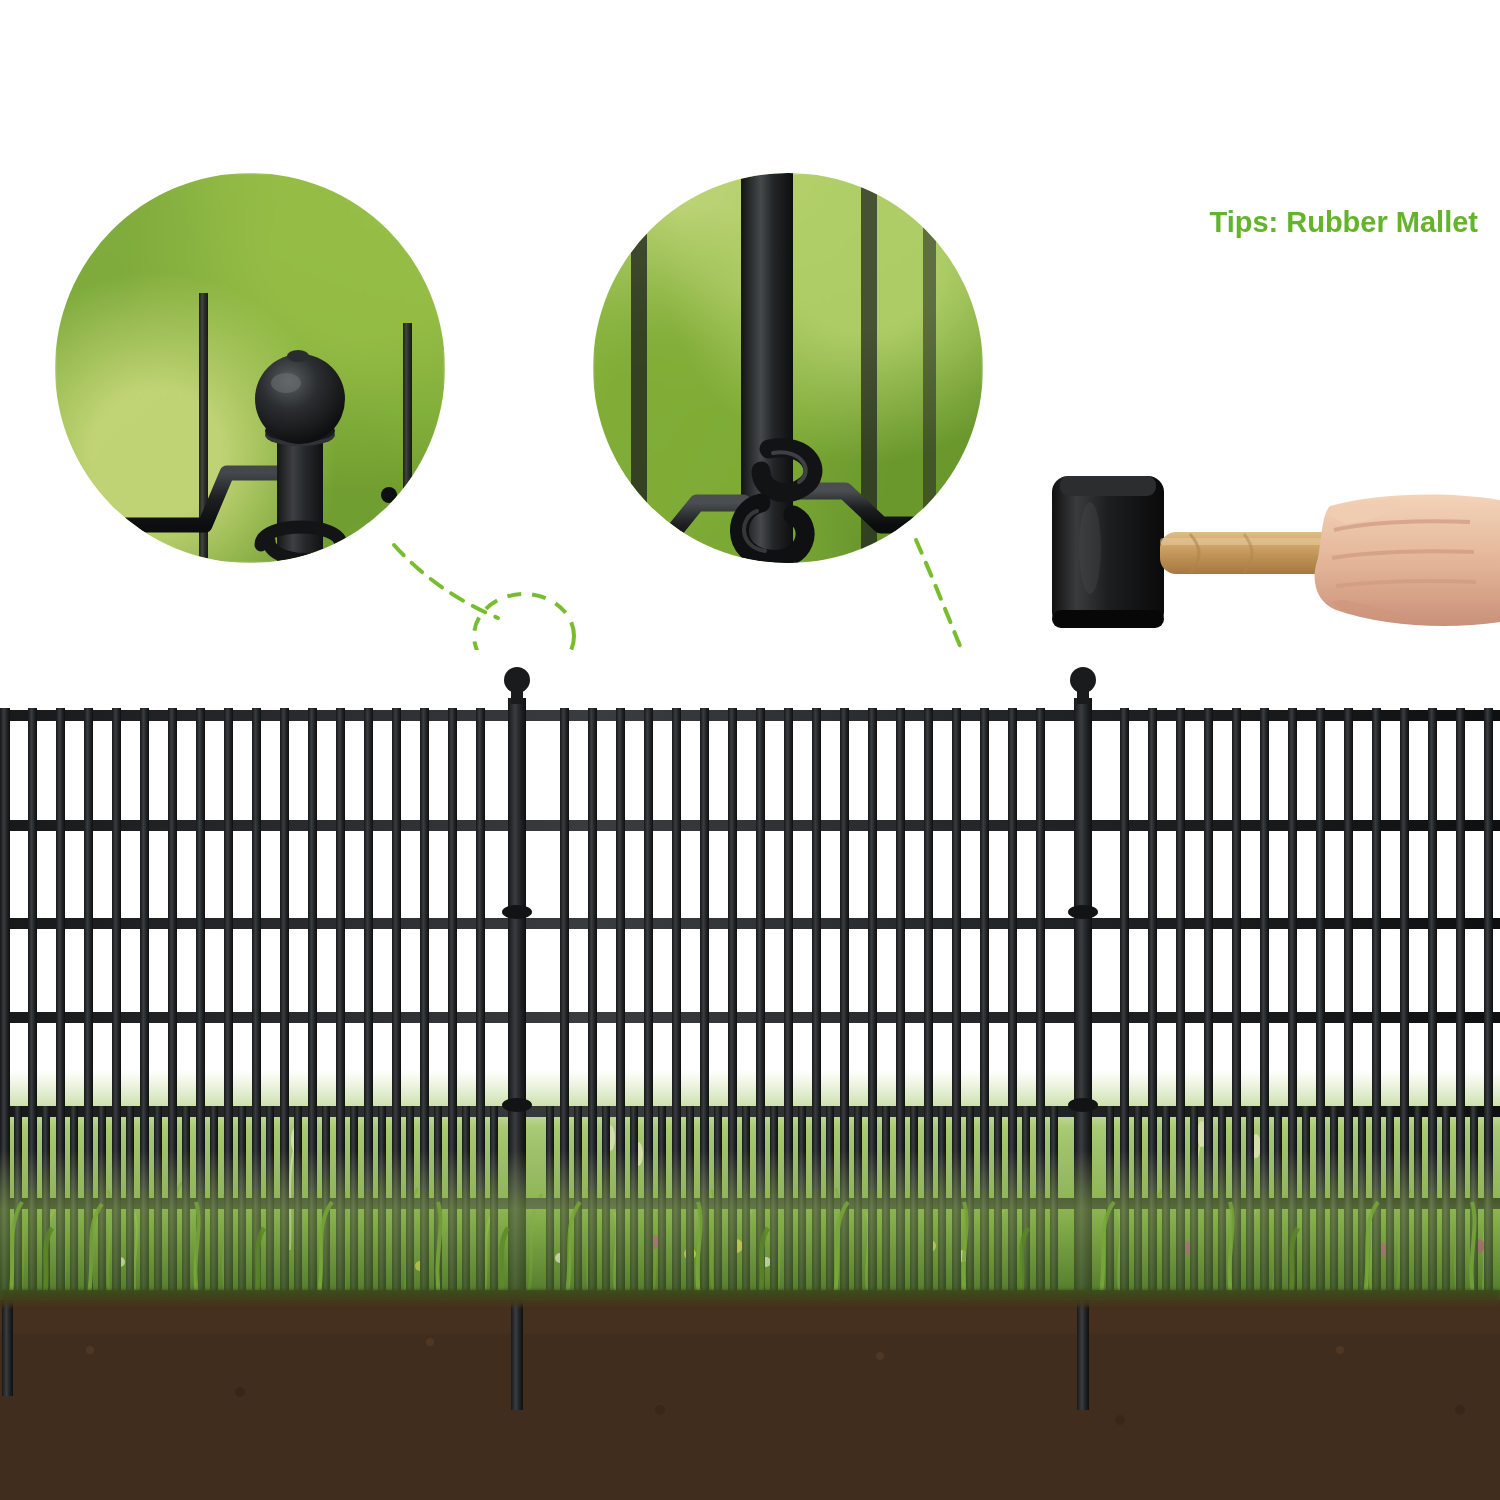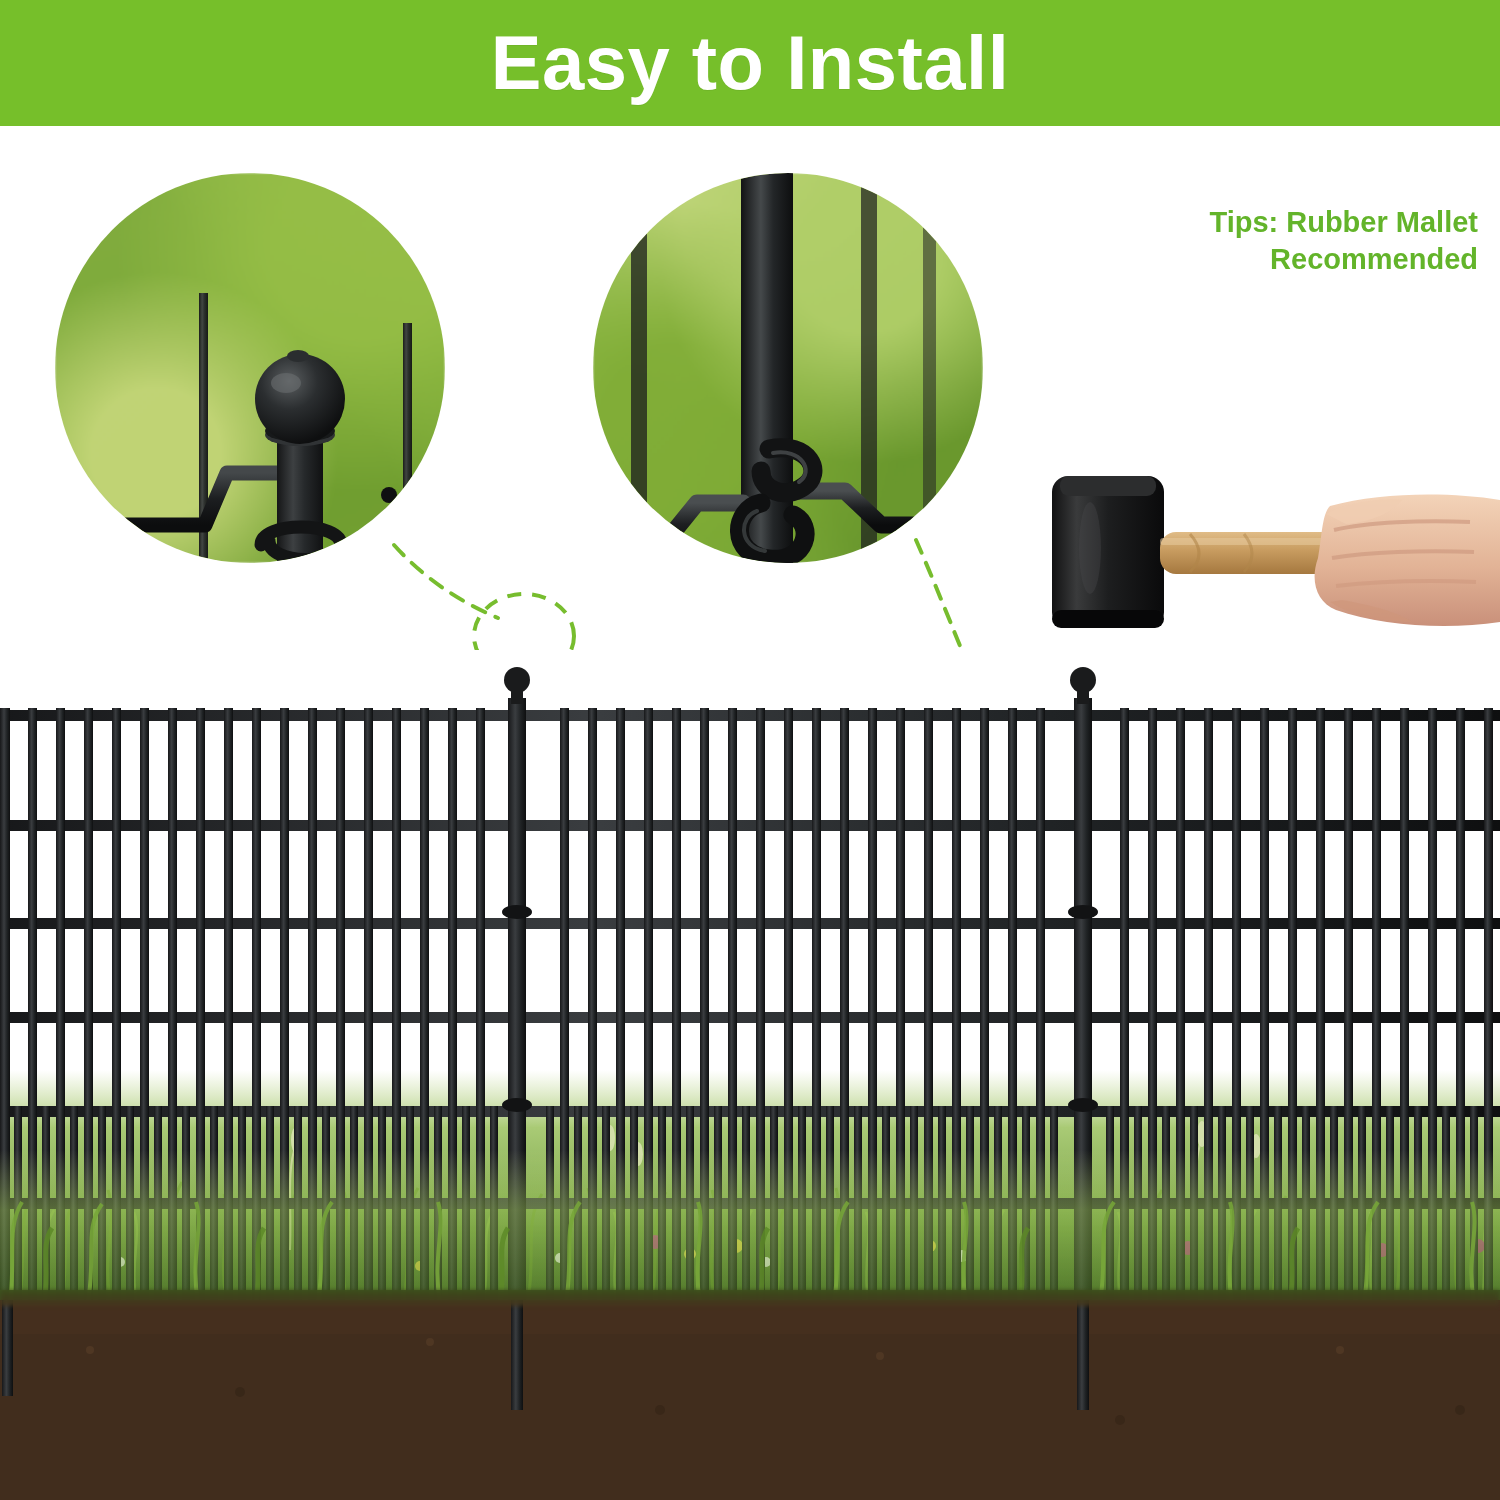--- a/index.html
+++ b/index.html
@@ -75,27 +75,23 @@
     background:linear-gradient(180deg, rgba(58,74,26,.85) 0%, rgba(70,52,30,.95) 100%);
     filter:blur(2px);
   }
   #photo svg{position:absolute;left:0;top:0;}
 </style>
 </head>
 <body>
 
 <div id="stage">
 
-  <div class="banner">
-    <div class="banner-title">Easy to Install</div>
-  </div>
 
   <div class="tips">
     <span>Tips: Rubber Mallet</span>
-    <span class="l2">Recommended</span>
   </div>
 
   <div class="inset" id="inset-post">
     <div class="bg"></div>
     <svg width="390" height="390" viewBox="0 0 390 390">
       <defs>
         <linearGradient id="metalV" x1="0" y1="0" x2="1" y2="0">
           <stop offset="0%" stop-color="#151617"></stop>
           <stop offset="35%" stop-color="#3d4042"></stop>
           <stop offset="60%" stop-color="#26292b"></stop>

